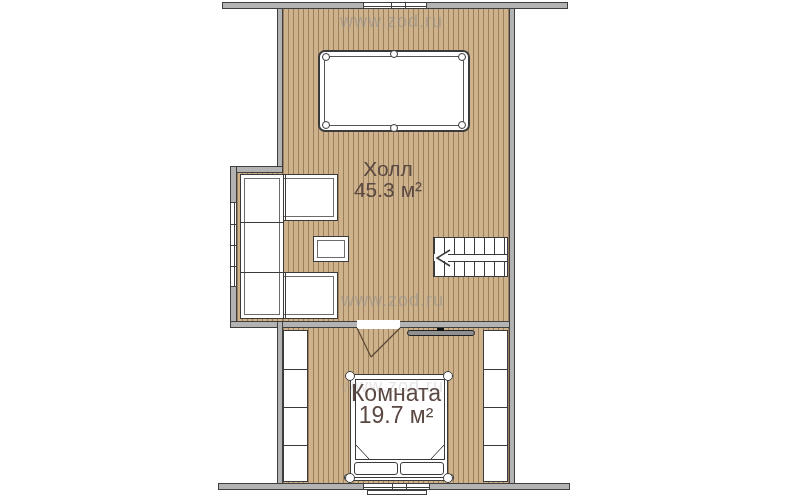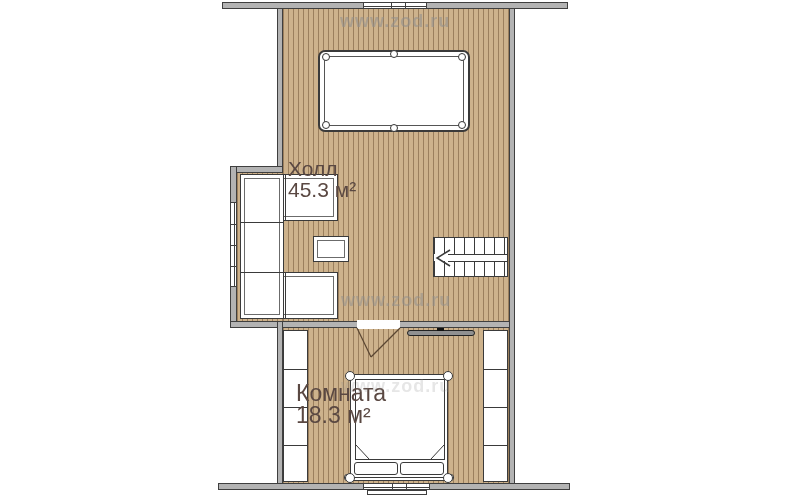--- a/index.html
+++ b/index.html
@@ -52,27 +52,27 @@
   .post{position:absolute;z-index:12;width:10px;height:10px;border-radius:50%;
     background:#ffffff;border:1px solid var(--furnLine,#3a3a3a);}
   .pillow{border-radius:3px;z-index:11;}
   
   .wardrobe .div-h{background:var(--furnLine,#3a3a3a);}
   
   .door-gap{position:absolute;z-index:26;background:#ffffff;}
   
   #overlay{position:absolute;left:0;top:0;z-index:27;pointer-events:none;}
   
-  .room-label{position:absolute;z-index:30;color:var(--label,#5a4842);}
+  .room-label{position:absolute;z-index:30;text-align:center;color:var(--label,#5a4842);}
   .room-label .line{white-space:nowrap;}
   #hall-label{left:288px;top:158px;width:200px;font-size:21px;line-height:21px;}
   #bedroom-label{left:296px;top:382px;width:200px;font-size:23px;line-height:22px;}
   
   .watermark{
-    position:absolute;z-index:40;font-weight:bold;font-size:18px;letter-spacing:1px;
+    position:absolute;z-index:40;font-weight:normal;font-size:18px;letter-spacing:1px;
     color:var(--watermark,#8f8f8f);white-space:nowrap;
   }
   #wm-top{left:340px;top:11px;opacity:.55;}
   #wm-mid{left:341px;top:290px;opacity:.5;}
   #wm-bottom{left:341px;top:376px;opacity:.22;}
 </style>
 </head>
 <body>
 
 <div id="plan">
@@ -181,20 +181,20 @@
       <line x1="444" y1="445" x2="431" y2="459"></line>
     </g>
   </svg>
 
   <div class="room-label" id="hall-label">
     <div class="line">Холл</div>
     <div class="line">45.3 м²</div>
   </div>
   <div class="room-label" id="bedroom-label">
     <div class="line">Комната</div>
-    <div class="line">18.3 м²</div>
+    <div class="line">19.7 м²</div>
   </div>
 
   <div class="watermark" id="wm-top">www.zod.ru</div>
   <div class="watermark" id="wm-mid">www.zod.ru</div>
   <div class="watermark" id="wm-bottom">www.zod.ru</div>
 
 </div>
 
 </body></html>

